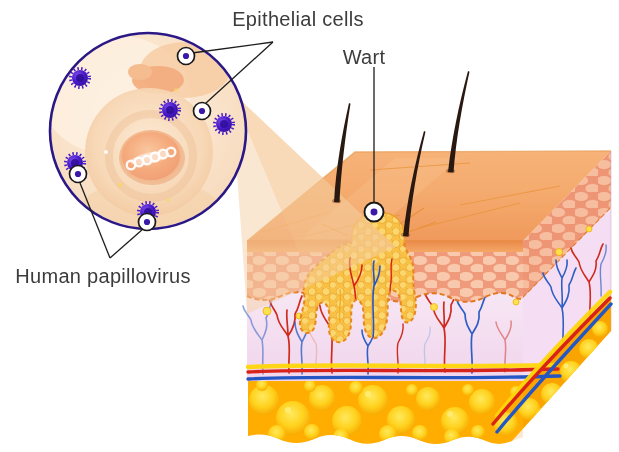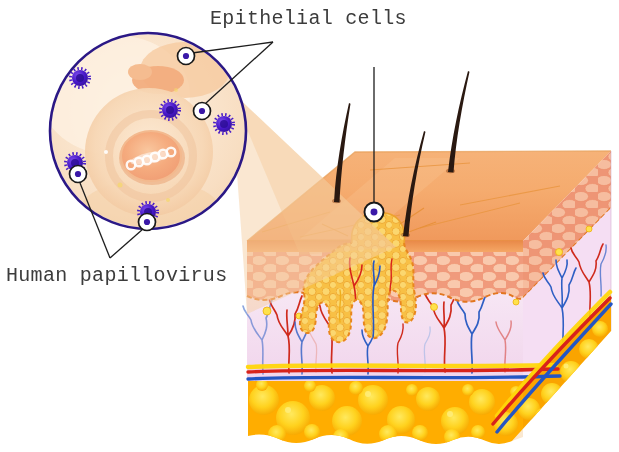--- a/index.html
+++ b/index.html
@@ -1,17 +1,17 @@
 <!DOCTYPE html>
 <html><head>
 <meta charset="utf-8">
 <style>
   html,body{margin:0;padding:0;background:#fff;}
   .stage{position:relative;width:619px;height:452px;background:#ffffff;overflow:hidden;
-         font-family:Liberation Mono, monospace;}
+         font-family:Liberation Sans, sans-serif;}
   .stage svg{position:absolute;left:0;top:0;}
   .lbl{position:absolute;font-size:20px;line-height:1.1;color:#3c3c3c;
        letter-spacing:.3px;text-align:center;white-space:nowrap;}
   .lbl-epi{left:210px;top:8px;width:176px;}
   .lbl-wart{left:330px;top:46px;width:68px;}
   .lbl-hpv{left:6px;top:265px;width:194px;}
 </style>
 </head>
 <body>
 
@@ -286,14 +286,15 @@
     <path d="M374,67 L374,202"></path>
   </g>
   <use href="#cmark" transform="translate(186,56)"></use>
   <use href="#cmark" transform="translate(202,111)"></use>
   <use href="#cmark" transform="translate(78,174)"></use>
   <use href="#cmark" transform="translate(147,222)"></use>
   <use href="#cmark" transform="translate(374,212) scale(1.12)"></use>
 </svg>
 
   <div class="lbl lbl-epi">Epithelial cells</div>
+  <div class="lbl lbl-wart">Wart</div>
   <div class="lbl lbl-hpv">Human papillovirus</div>
 </div>
 
 </body></html>

